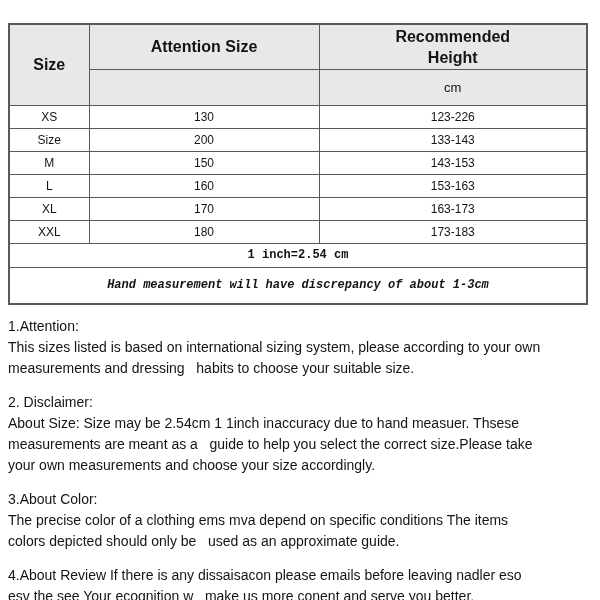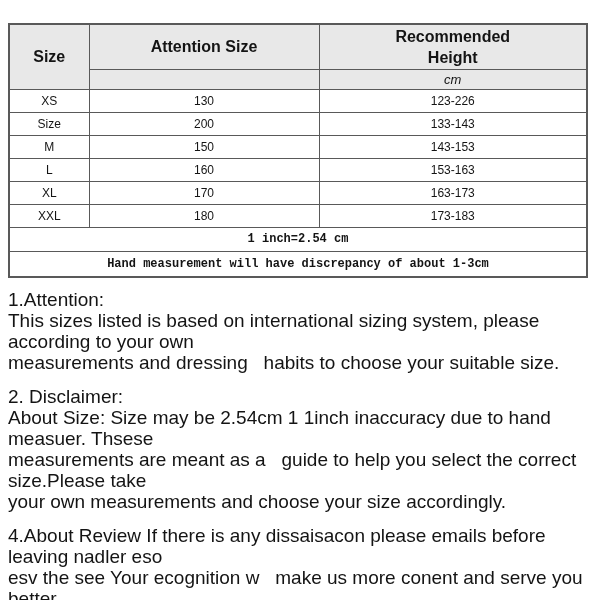--- a/index.html
+++ b/index.html
@@ -24,50 +24,50 @@
   }
   table.size-chart th,
   table.size-chart td {
     border: 1px solid #595959;
     text-align: center;
     vertical-align: middle;
     padding: 0;
     overflow: hidden;
   }
   tr.hdr-row-1 { height: 45px; }
-  tr.hdr-row-2 { height: 20px; font-style: italic; }
+  tr.hdr-row-2 { height: 36px; }
   .hdr-cell {
     background: #e8e8e8;
     font-weight: bold;
     font-size: 16px;
     line-height: 21px;
   }
   .hdr-recommended { white-space: pre-line; margin-left: 44px; }
   .unit-cell {
     background: #e8e8e8;
     font-weight: normal;
     font-size: 13px;
   }
   .empty-cell { background: #e8e8e8; }
   tr.data-row { height: 23px; font-size: 12px; }
   tr.footer-row-1 { height: 24px; }
-  tr.footer-row-2 { height: 26px; }
+  tr.footer-row-2 { height: 37px; font-style: italic; }
   .mono-note {
     font-family: "Liberation Mono", monospace;
     font-weight: bold;
     font-size: 12px;
     letter-spacing: 0px;
     margin-left: 41px;
   }
 
   
   .notes { margin: 11px 4px 0 8px; }
   .note {
     white-space: pre-wrap;
-    font-size: 19px;
+    font-size: 14px;
     line-height: 21px;
     margin: 0 0 13px 0;
   }
 </style>
 </head>
 <body>
 
 <div class="page">
 
   <div class="chart-wrap">
@@ -131,17 +131,20 @@
   </div>
 
   <div class="notes">
     <p class="note">1.Attention:
 This sizes listed is based on international sizing system, please according to your own
 measurements and dressing   habits to choose your suitable size.</p>
     <p class="note">2. Disclaimer:
 About Size: Size may be 2.54cm 1 1inch inaccuracy due to hand measuer. Thsese
 measurements are meant as a   guide to help you select the correct size.Please take
 your own measurements and choose your size accordingly.</p>
+    <p class="note">3.About Color:
+The precise color of a clothing ems mva depend on specific conditions The items
+colors depicted should only be   used as an approximate guide.</p>
     <p class="note">4.About Review If there is any dissaisacon please emails before leaving nadler eso
 esv the see Your ecognition w   make us more conent and serve you better.</p>
   </div>
 
 </div>
 
 </body></html>

